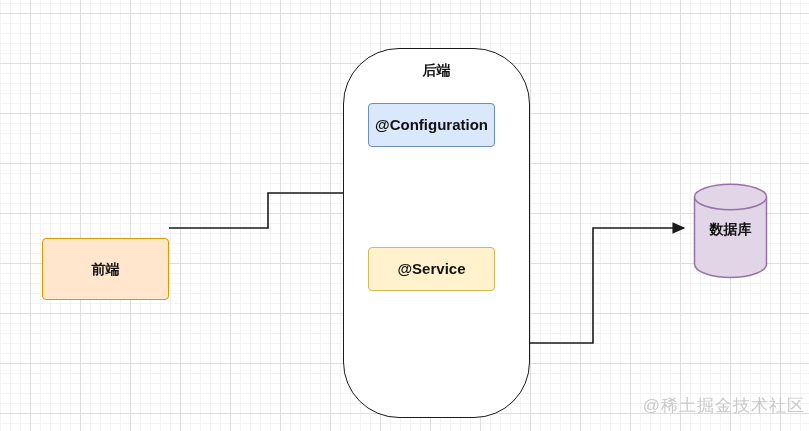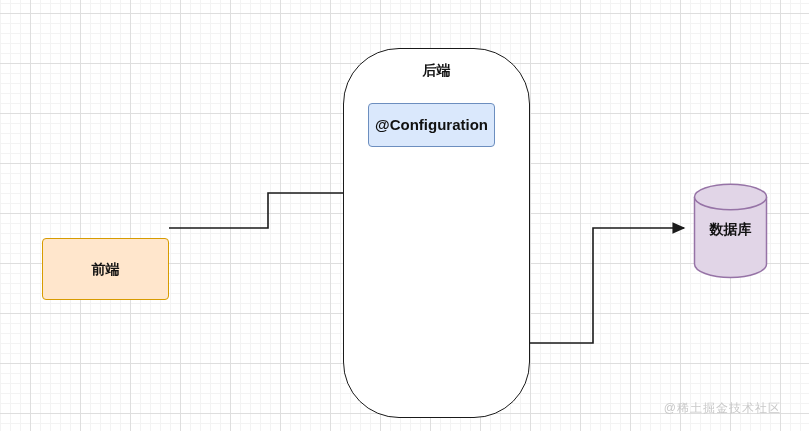--- a/index.html
+++ b/index.html
@@ -80,22 +80,22 @@
 
   #connector-layer {
     position: absolute;
     left: 0; top: 0;
     width: 809px; height: 431px;
     pointer-events: none;
   }
 
   #watermark {
     position: absolute;
-    right: 28px; bottom: 14px;
-    font-size: 12px;
+    right: 4px; bottom: 14px;
+    font-size: 17px;
     color: #c9c9c9;
     letter-spacing: 1px;
   }
 </style>
 </head>
 <body>
 
 <div id="stage">
 
   <svg id="connector-layer" viewBox="0 0 809 431" xmlns="http://www.w3.org/2000/svg">
@@ -113,20 +113,23 @@
   <div id="backend-container"></div>
   <div id="backend-title">后端</div>
 
   <div class="node" id="frontend-node">
     <span>前端</span>
   </div>
 
   <div class="node anno" id="annotation-configuration">
     <span>@Configuration</span>
   </div>
+  <div class="node anno" id="annotation-service">
+    <span>@Service</span>
+  </div>
 
   <div id="database-node">
     <svg width="75" height="96" viewBox="0 0 75 96" xmlns="http://www.w3.org/2000/svg">
       <path d="M 1.5 14 L 1.5 81 A 36 13.5 0 0 0 73.5 81 L 73.5 14" fill="#E1D5E7" stroke="#9673A6" stroke-width="1.5"></path>
       <ellipse cx="37.5" cy="14" rx="36" ry="12.8" fill="#E1D5E7" stroke="#9673A6" stroke-width="1.5"></ellipse>
     </svg>
     <div id="database-label">数据库</div>
   </div>
 
   <div id="watermark">@稀土掘金技术社区</div>

